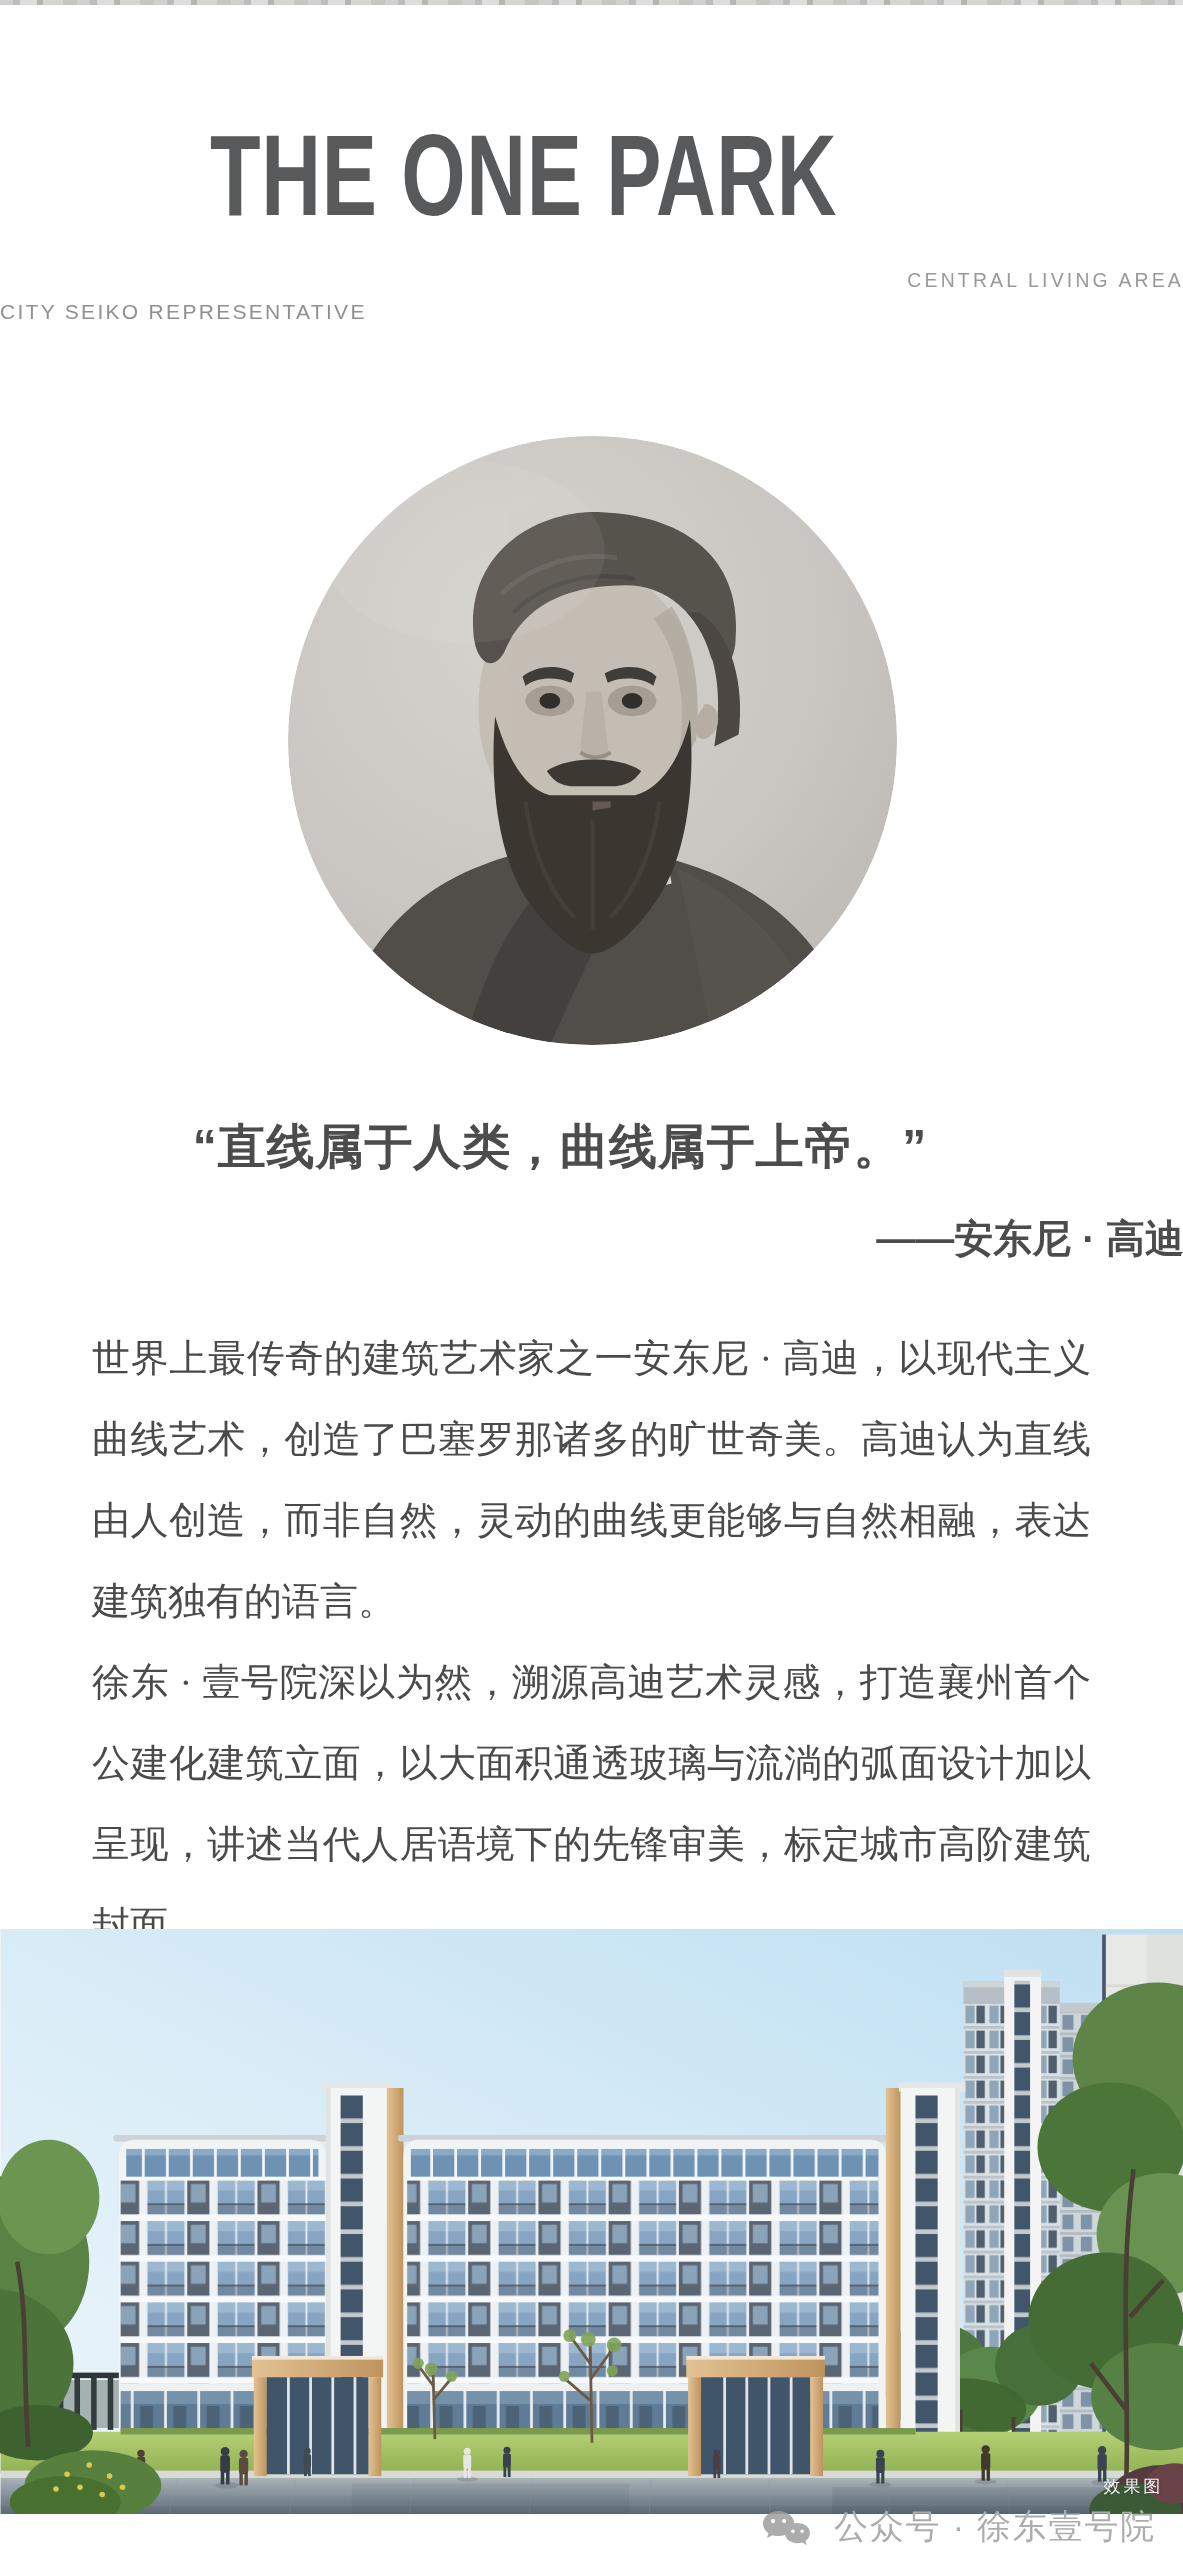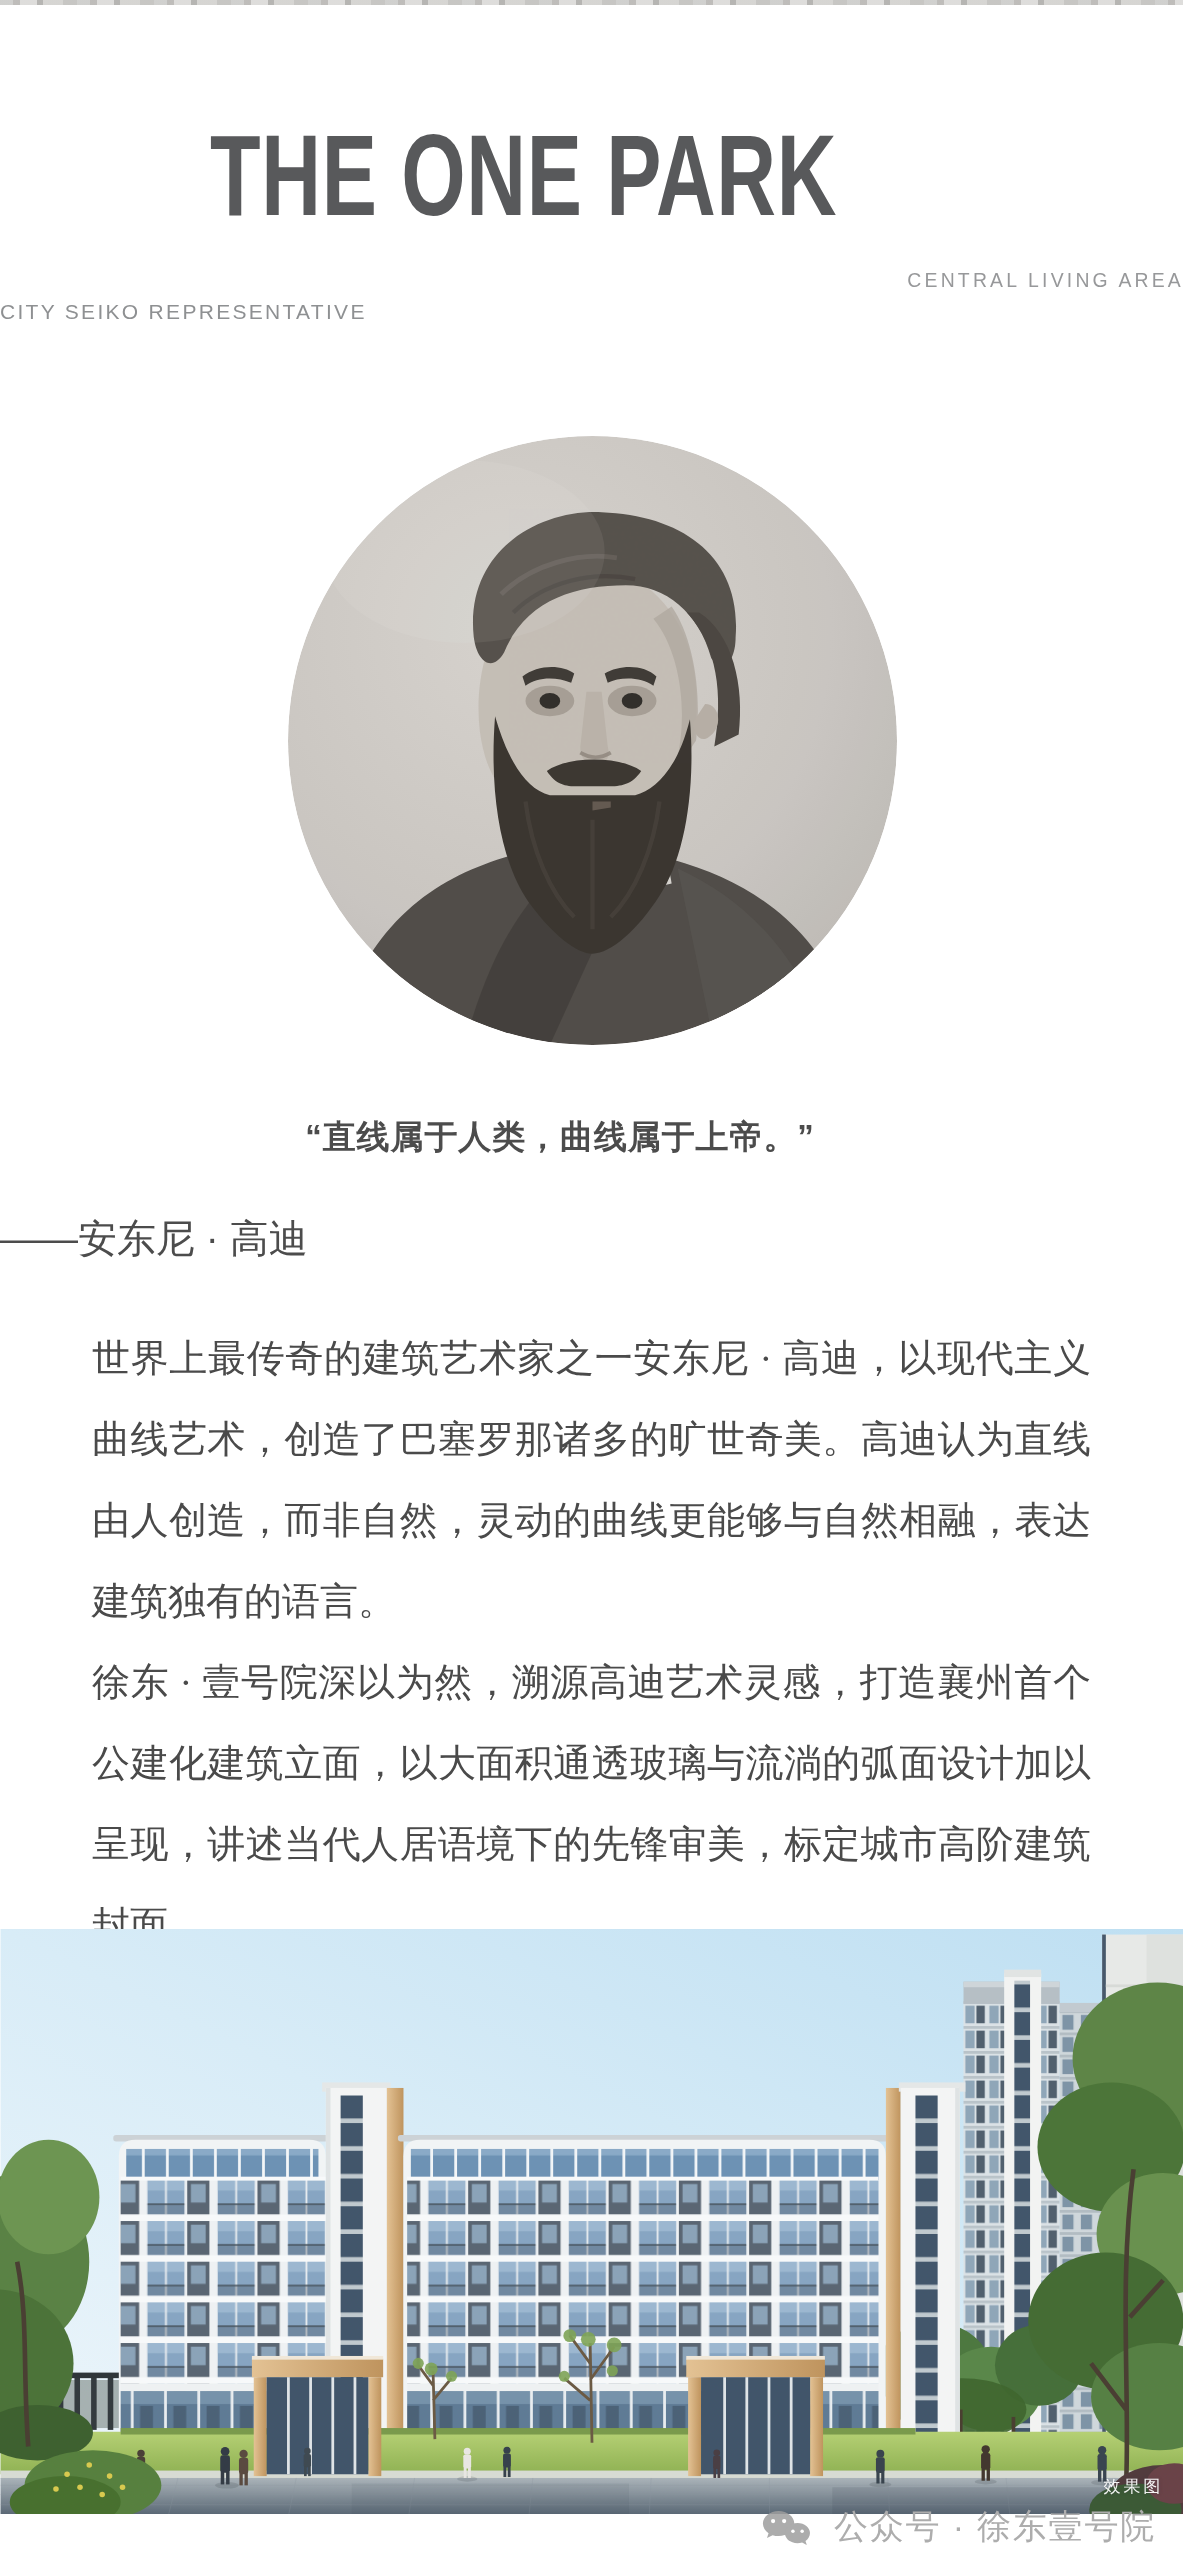--- a/index.html
+++ b/index.html
@@ -30,25 +30,25 @@
     position: absolute; top: 300px; left: 0; width: 1016px; 
     font-size: 21px; letter-spacing: 2.3px; color: #8e9092; font-weight: 400;
   }
   .portrait {
     position: absolute; top: 436px; left: 288px; width: 609px; height: 609px;
     border-radius: 50%; overflow: hidden;
   }
   .portrait svg { display: block; width: 100%; height: 100%; }
   .quote {
     position: absolute; top: 1115px; left: 0; width: 1120px; text-align: center;
-    font-size: 33px; font-weight: 600; color: #4c4c4c; letter-spacing: 0.9px;
+    font-size: 48px; font-weight: 600; color: #4c4c4c; letter-spacing: 0.9px;
   }
   .attrib {
-    position: absolute; top: 1212px; left: 0; width: 1184px; text-align: left;
-    font-size: 39px; font-weight: 400; color: #4c4c4c;
+    position: absolute; top: 1212px; left: 0; width: 1184px; text-align: right;
+    font-size: 39px; font-weight: 700; color: #4c4c4c;
   }
   .article {
     position: absolute; top: 1318px; left: 92px; width: 999px;
     font-size: 38px; line-height: 81px; color: #4a4a4a;
     text-align: justify;
   }
   .article p { margin: 0; font-family: Liberation Serif, serif; }
   .render {
     position: absolute; top: 1929px; left: 0; width: 1184px; height: 585px;
   }

